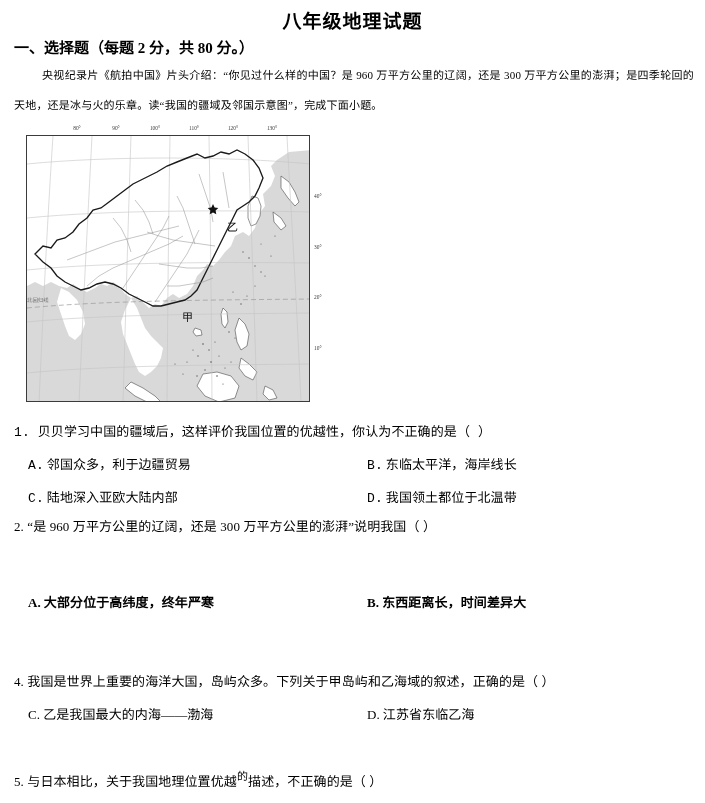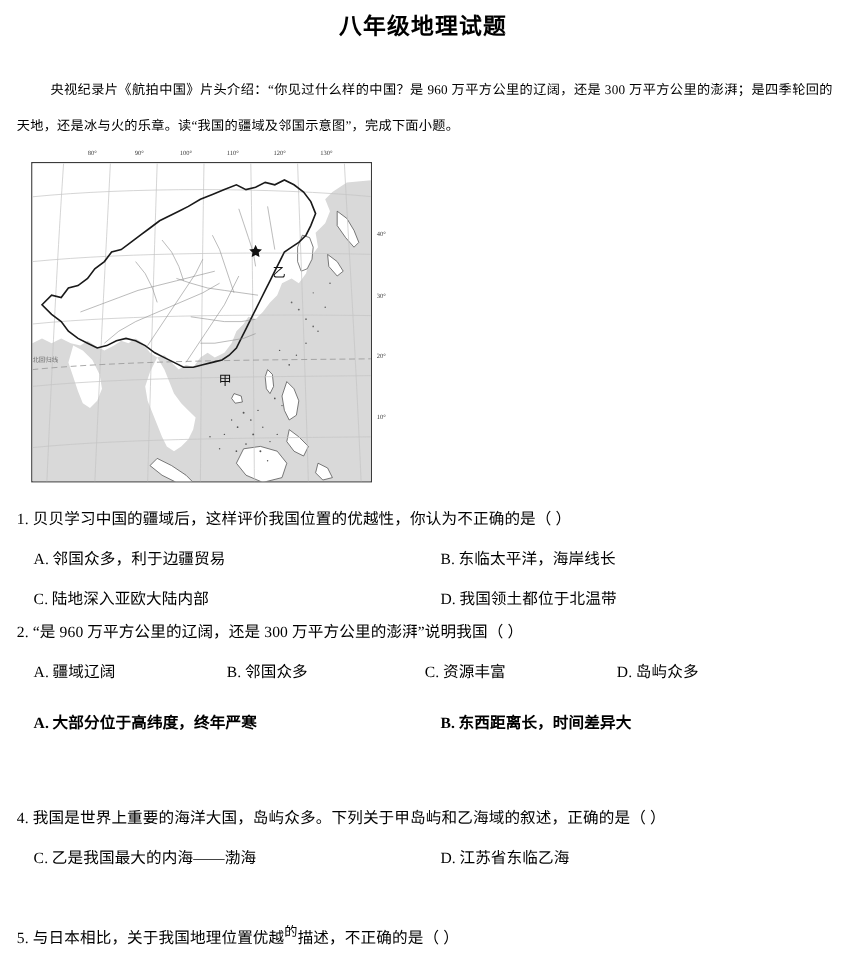--- a/index.html
+++ b/index.html
@@ -157,20 +157,21 @@
 
   .raised { position: relative; top: -6px; font-size: 11px; }
 </style>
 </head>
 <body>
 
 <div class="page">
 
   <div class="doc-title">八年级地理试题</div>
 
+  <div class="section-heading">一、选择题（每题 2 分，共 80 分。）</div>
 
   <div class="intro">央视纪录片《航拍中国》片头介绍：“你见过什么样的中国？是 960 万平方公里的辽阔，还是 300 万平方公里的澎湃；是四季轮回的天地，还是冰与火的乐章。读“我国的疆域及邻国示意图”，完成下面小题。</div>
 
   <div class="map-wrap">
 
     <div class="lon-labels">
       <span class="lon-label" style="left:53px;">80°</span>
       <span class="lon-label" style="left:92px;">90°</span>
       <span class="lon-label" style="left:131px;">100°</span>
       <span class="lon-label" style="left:170px;">110°</span>
@@ -319,21 +320,21 @@
         </g>
       </svg>
 
       <span class="map-marker" style="left:200px; top:82px;">乙</span>
       <span class="map-marker" style="left:155px; top:172px;">甲</span>
 
       <span class="tropic-label">北回归线</span>
     </div>
   </div>
 
-  <div class="qblock" style="top:424px;">
+  <div class="qblock" style="top:424px;font-family:Liberation Mono, monospace;">
     <div class="qstem">
       <span>1.</span>
       <span>贝贝学习中国的疆域后，这样评价我国位置的优越性，你认为不正确的是（    ）</span>
     </div>
     <div class="opt-row" style="margin-top:16px;">
       <span class="opt c1">
         <span class="lab">A.</span><span>邻国众多，利于边疆贸易</span>
       </span>
       <span class="opt c2">
         <span class="lab">B.</span><span>东临太平洋，海岸线长</span>
@@ -347,34 +348,20 @@
         <span class="lab">D.</span><span>我国领土都位于北温带</span>
       </span>
     </div>
   </div>
 
   <div class="qblock" style="top:518px;">
     <div class="qstem">
       <span>2.</span>
       <span>“是 960 万平方公里的辽阔，还是 300 万平方公里的澎湃”说明我国（    ）</span>
     </div>
-    <div class="opt-row" style="margin-top:16px;">
-      <span class="opt f1">
-        <span class="lab">A.</span><span>疆域辽阔</span>
-      </span>
-      <span class="opt f2">
-        <span class="lab">B.</span><span>邻国众多</span>
-      </span>
-      <span class="opt f3">
-        <span class="lab">C.</span><span>资源丰富</span>
-      </span>
-      <span class="opt f4">
-        <span class="lab">D.</span><span>岛屿众多</span>
-      </span>
-    </div>
   </div>
 
   <div class="qblock" style="top:578px;">
     <div class="opt-row" style="margin-top:16px;font-weight:bold;">
       <span class="opt c1">
         <span class="lab">A.</span><span>大部分位于高纬度，终年严寒</span>
       </span>
       <span class="opt c2">
         <span class="lab">B.</span><span>东西距离长，时间差异大</span>
       </span>

